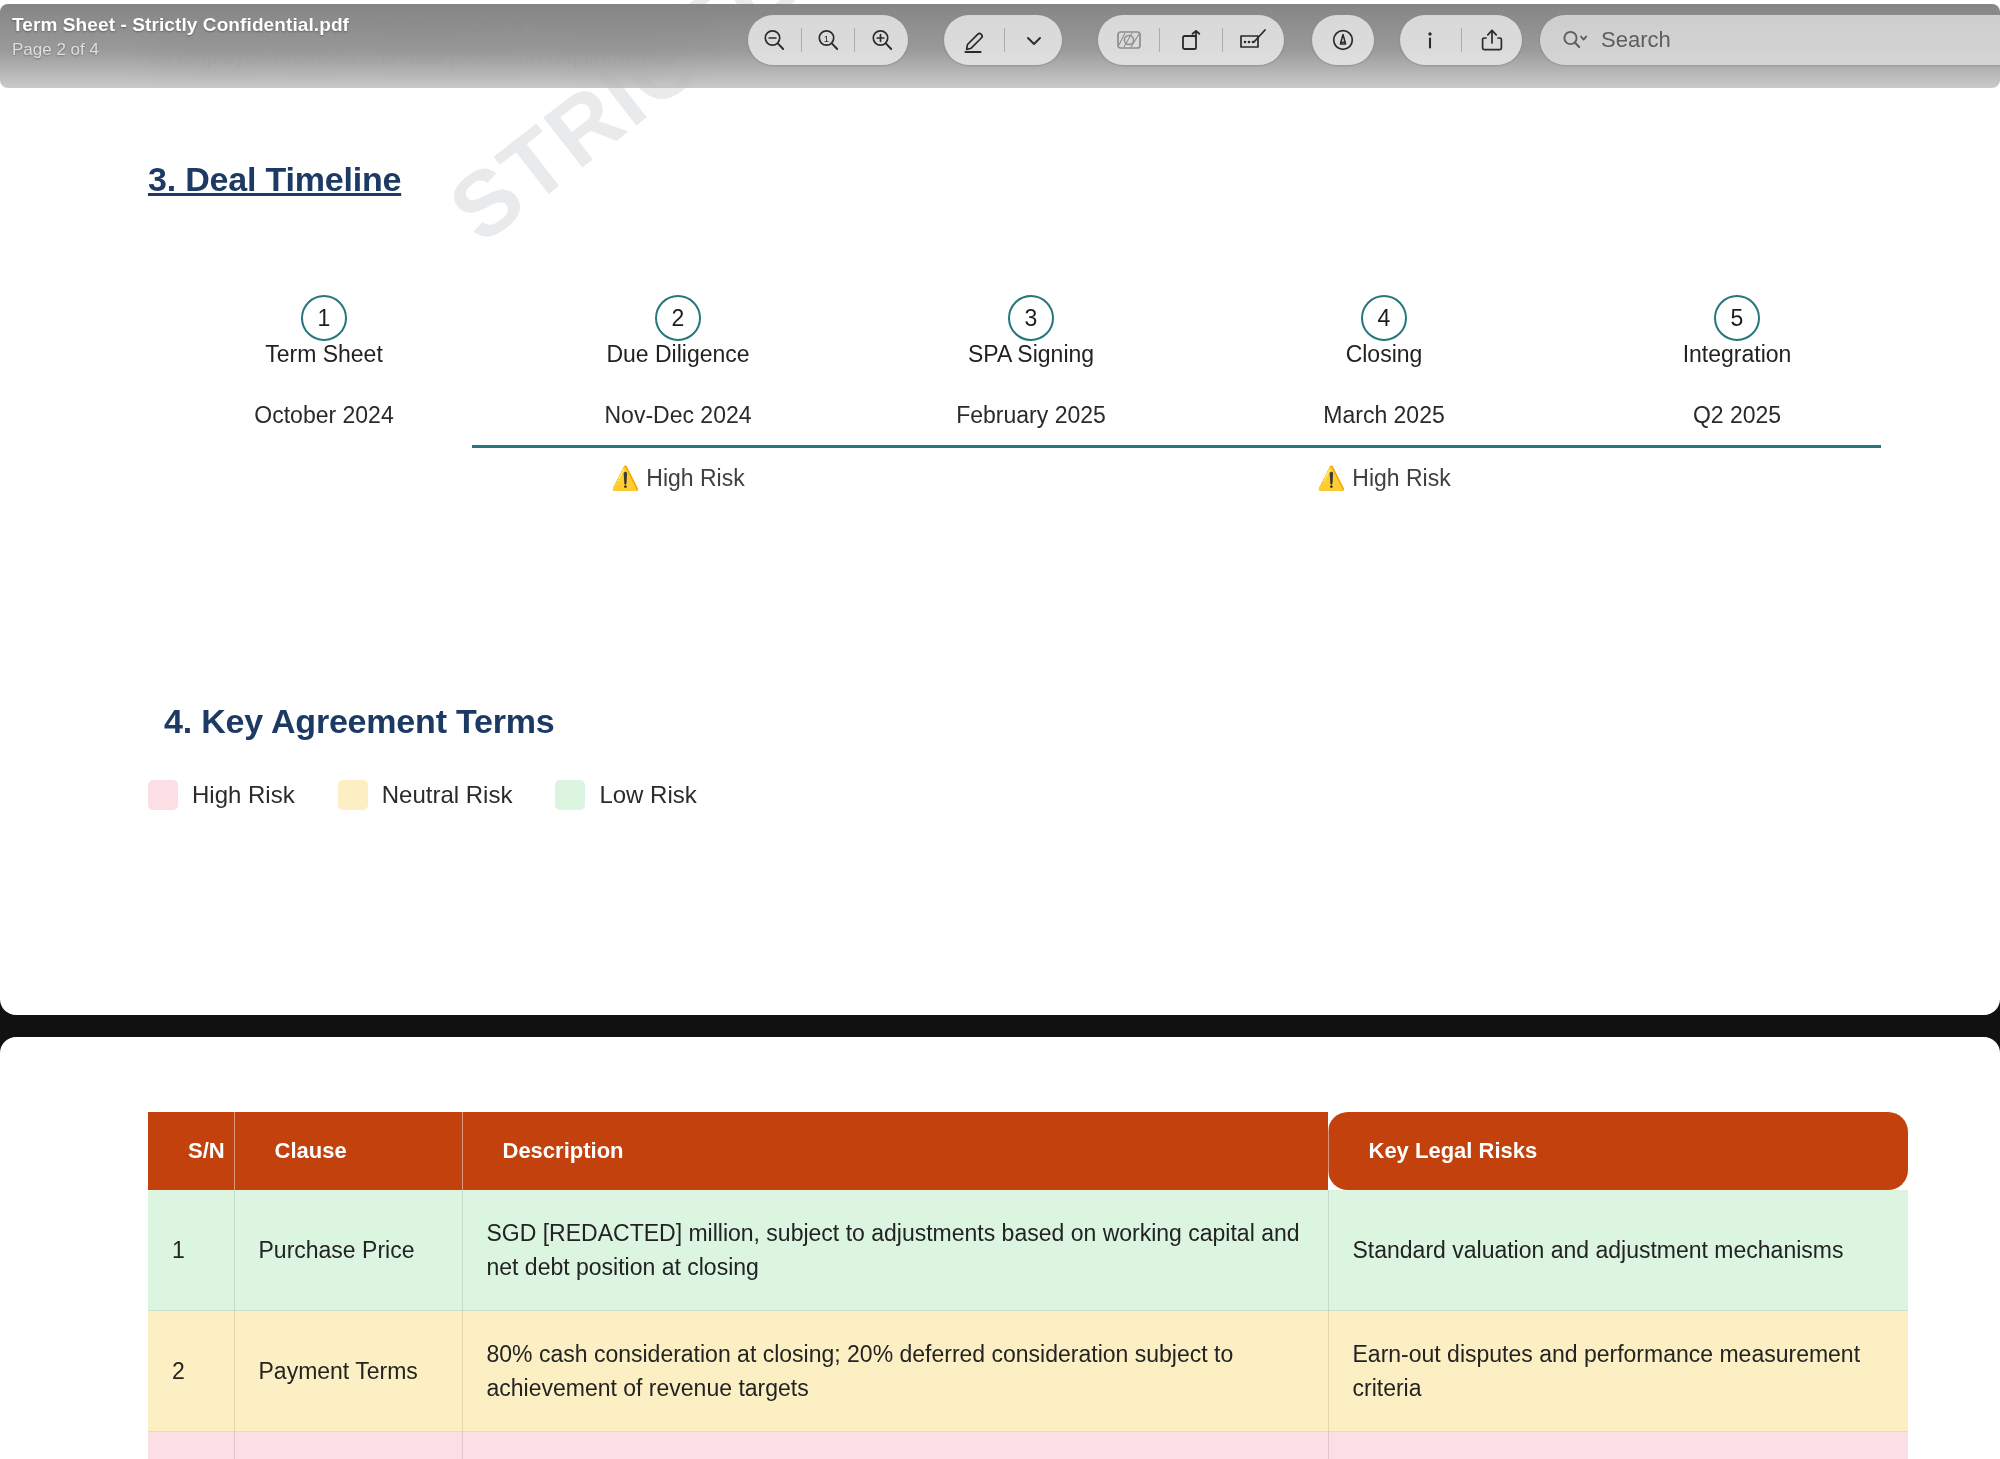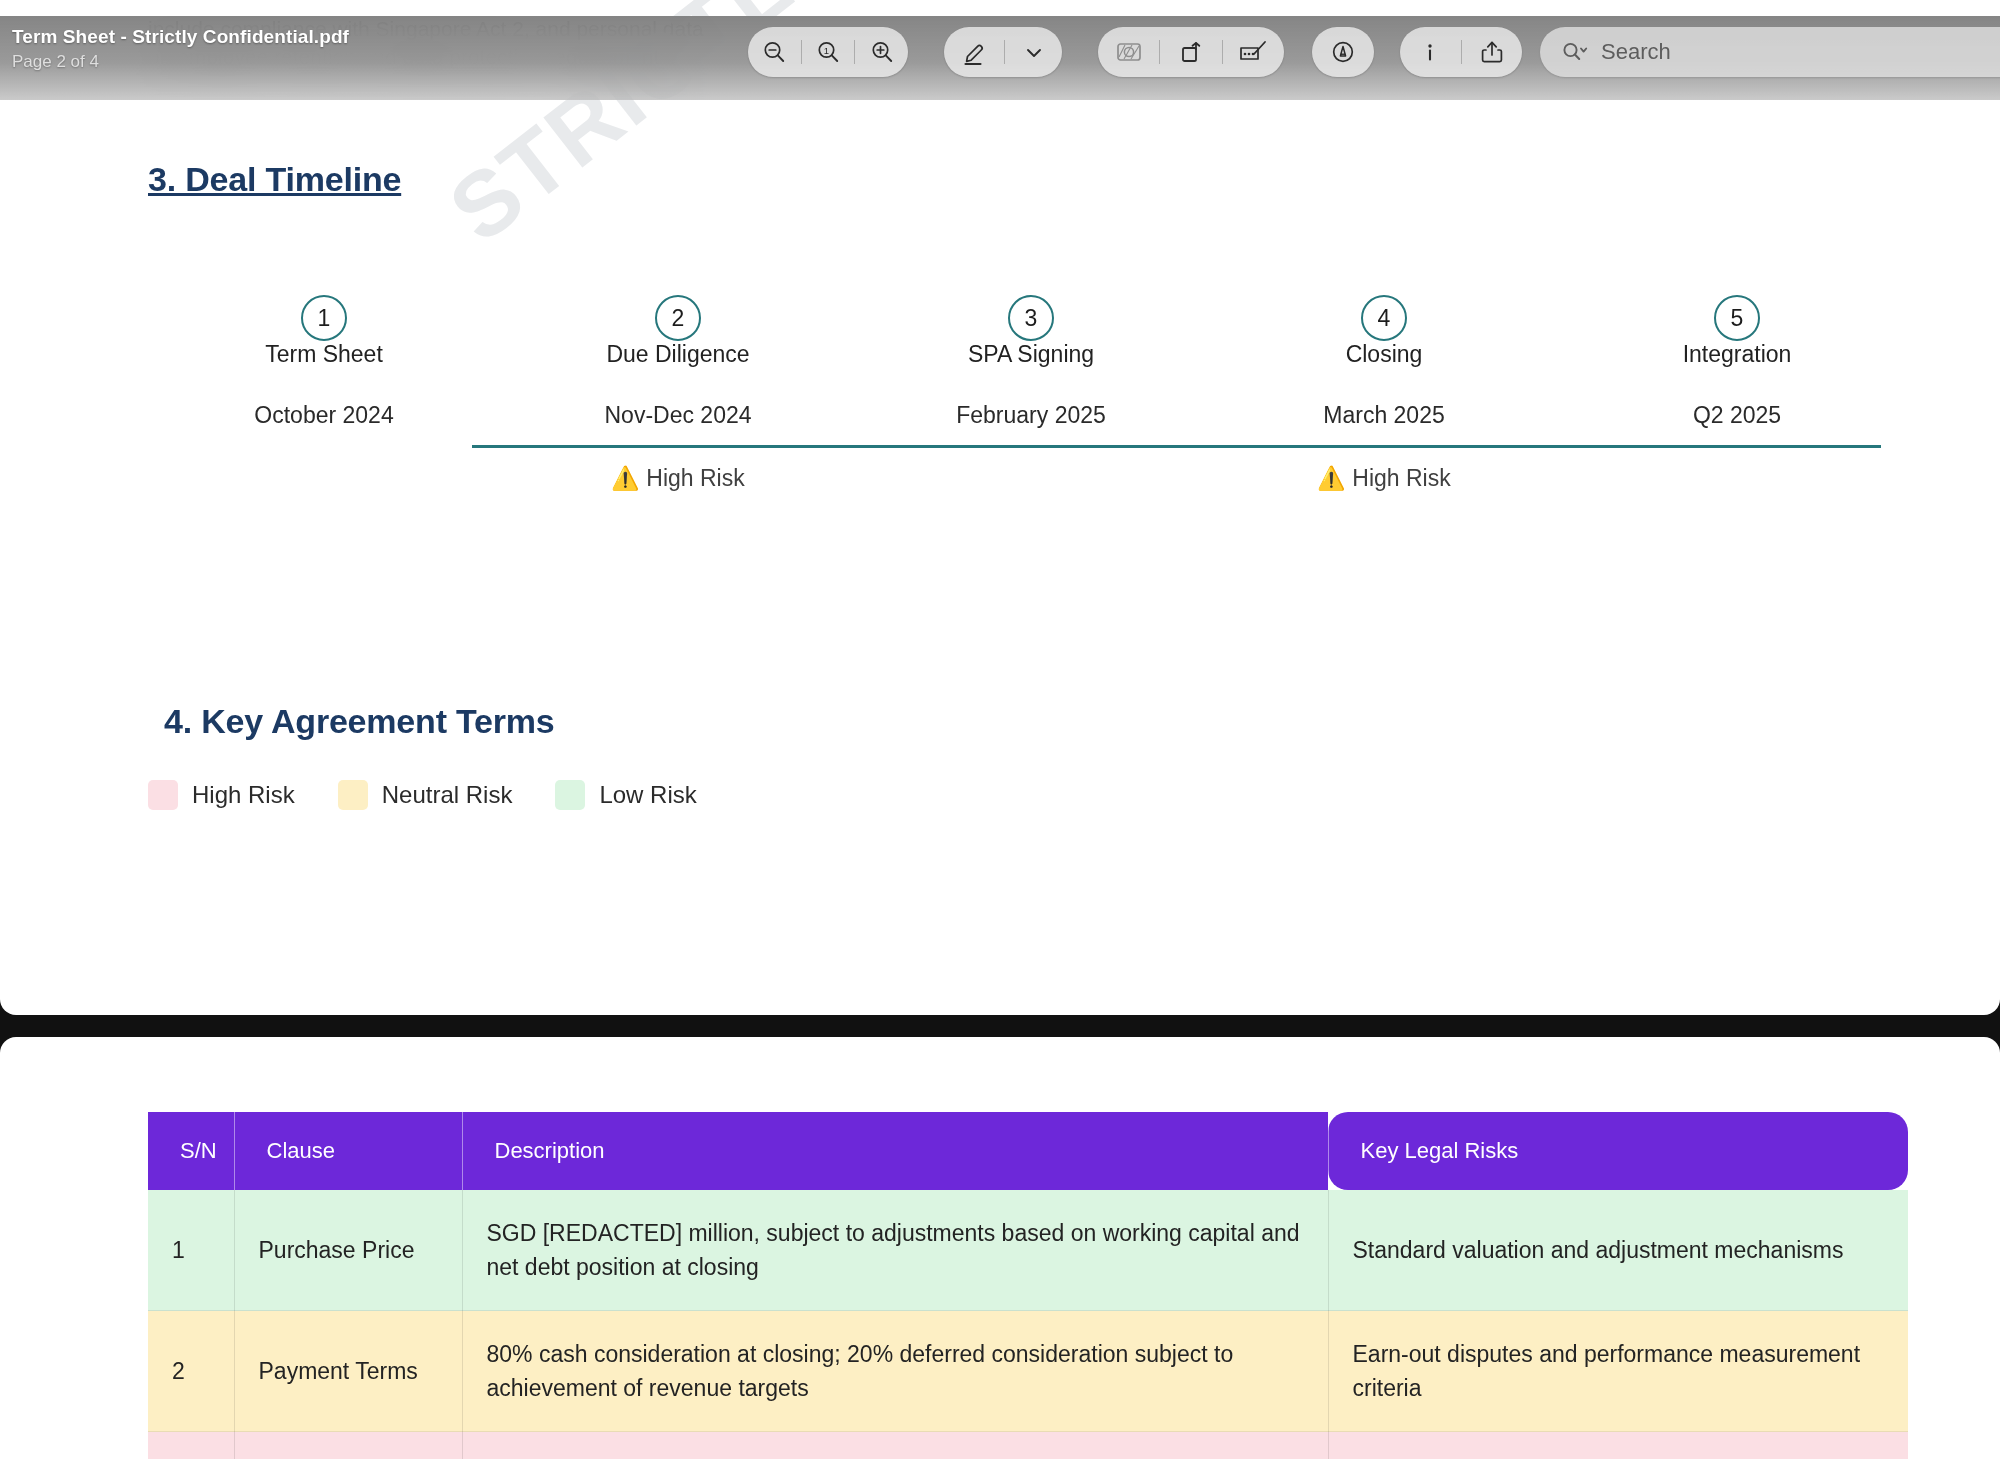--- a/index.html
+++ b/index.html
@@ -68,27 +68,28 @@
     transform-origin: left top;
     white-space: nowrap;
     pointer-events: none;
     user-select: none;
     z-index: 2;
   }
 
   
   .toolbar {
     position: absolute;
-    left: 0; top: 16px;
+    left: 0; top: 4px;
     width: 2000px; height: 84px;
     z-index: 40;
     background: linear-gradient(180deg, rgba(124,124,124,.93) 0%, rgba(140,140,140,.88) 55%, rgba(170,170,170,.62) 100%);
     backdrop-filter: blur(18px);
     display: flex;
     align-items: center;
+    border-radius: 8px;
   }
 
   .doc-meta {
     position: absolute;
     left: 12px; top: 10px;
     z-index: 3;
   }
   .doc-title {
     font-size: 19px;
     font-weight: 700;
@@ -252,26 +253,26 @@
   
   .terms-table {
     position: absolute;
     left: 148px;
     top: 75px;
     width: 1760px;
     border-collapse: collapse;
     table-layout: fixed;
   }
   .terms-table th {
-    background: #6d28d9;
+    background: #c2410c;
     color: #ffffff;
     font-size: 22px;
-    font-weight: 400;
+    font-weight: 700;
     text-align: left;
-    padding: 26px 32px;
+    padding: 26px 40px;
     border-right: 1px solid rgba(255,255,255,.45);
     vertical-align: middle;
   }
   .terms-table th:last-child { border-right: none; border-radius: 20px; }
   .terms-table td {
     font-size: 23px;
     color: #232323;
     padding: 26px 24px;
     vertical-align: middle;
     border-right: 1px solid rgba(0,0,0,.10);

